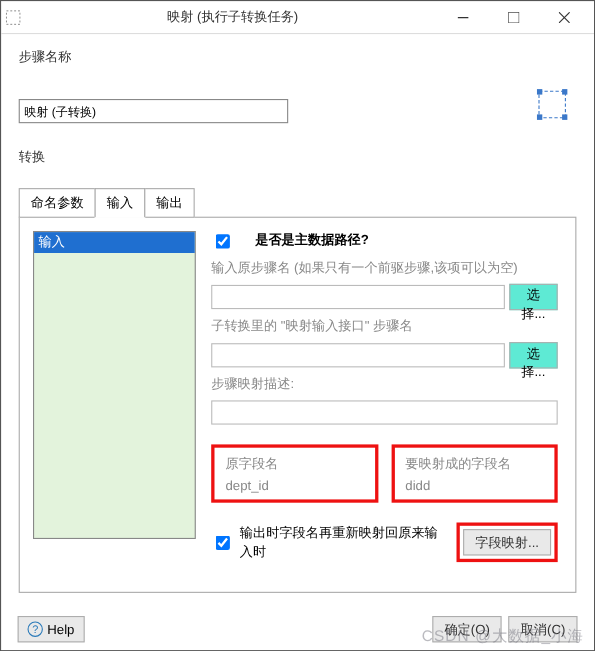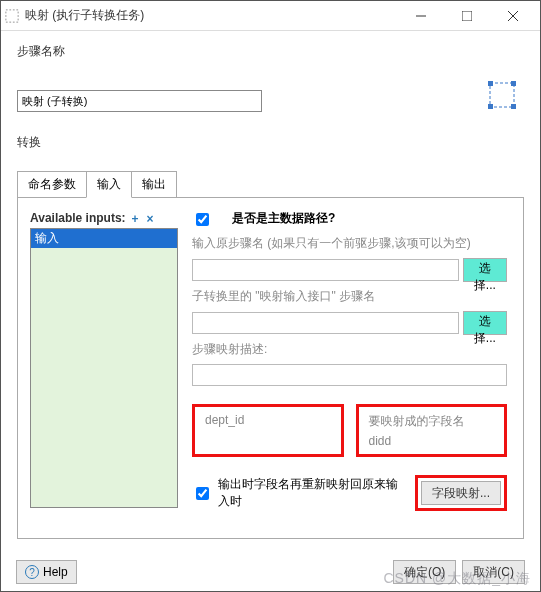--- a/index.html
+++ b/index.html
@@ -1,17 +1,17 @@
 <!DOCTYPE html>
 <html><head>
 <meta charset="utf-8">
 <style>
   * { box-sizing: border-box; font-family: "Microsoft YaHei", Arial, sans-serif; font-size: 12px; }
   body { margin: 0; background: #fff; width: 541px; height: 592px; border: 1px solid #555; overflow: hidden; }
-  .titlebar { display: flex; align-items: center; height: 30px; padding: 0 4px 0 4px; border-bottom: 1px solid #ddd; }
+  .titlebar { display: flex; align-items: center; height: 30px; padding: 0 4px 0 4px; border-bottom: 1px solid #ddd; text-align: center; }
   .title-icon { width: 14px; height: 14px; margin-right: 6px; }
   .title-text { flex: 1; color: #333; }
   .winbtns { display: flex; }
   .winbtn { width: 46px; height: 30px; display: flex; align-items: center; justify-content: center; color: #333; }
   .content { padding: 12px 16px 0 16px; }
   .row { margin-bottom: 10px; }
   .label { color: #333; margin-bottom: 4px; display: block; }
   .text-input { width: 245px; height: 22px; border: 1px solid #888; padding: 2px 4px; font-size: 11px; margin-top: 26px; }
   .trans-row { display: flex; align-items: center; gap: 6px; }
   .trans-input { flex: 1; height: 22px; border: 1px solid #2a7ab9; padding: 2px 4px; color: #333; }
@@ -101,27 +101,20 @@
 
   <div class="tabstrip">
     <div class="tab inactive">命名参数</div>
     <div class="tab active">输入</div>
     <div class="tab inactive">输出</div>
   </div>
 
   <div class="tabpanel">
 
     <div class="left-col">
-      <div class="avail-head">
-        <span>Available inputs:</span>
-        <span class="avail-actions">
-          <span style="color:#2a7ab9;">+</span>
-          <span style="color:#2a7ab9;">×</span>
-        </span>
-      </div>
       <div class="listbox">
         <div class="sel">输入</div>
       </div>
     </div>
 
     <div class="right-col">
       <div class="chk-row">
         <input type="checkbox" checked="" style="">
         <span style="font-weight:bold;">是否是主数据路径?</span>
       </div>
@@ -136,20 +129,21 @@
       <div class="input-btn-row">
         <input class="wide-input" style="">
         <button class="sel-btn">选择...</button>
       </div>
 
       <span class="sub-label">步骤映射描述:</span>
       <input class="wide-input" style="">
 
       <div class="fields-row">
         <div class="red-box">
+          <span class="fld-label">原字段名</span>
           <span class="fld-val">dept_id</span>
         </div>
         <div class="red-box">
           <span class="fld-label">要映射成的字段名</span>
           <span class="fld-val">didd</span>
         </div>
       </div>
 
       <div class="map-row">
         <input type="checkbox" checked="" style="">

